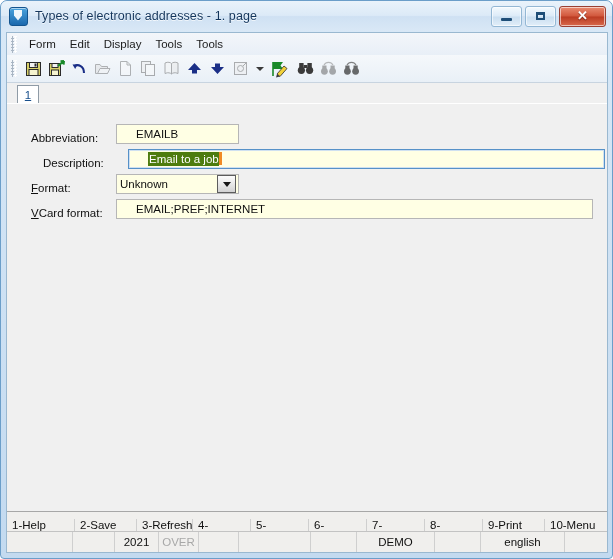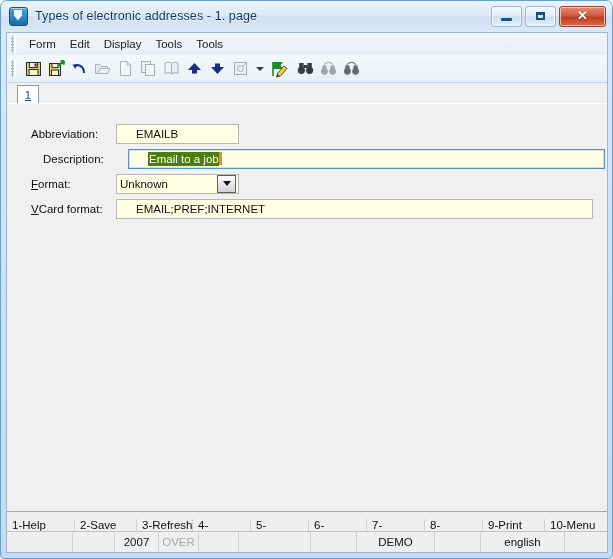--- a/index.html
+++ b/index.html
@@ -218,21 +218,21 @@
     left: 0; top: 20px; right: 0; bottom: 0;
     background: #f0f0f0;
     border-top: 1px solid #ffffff;
   }
 
   .field-row {
     position: absolute;
     left: 0;
     height: 21px;
     display: flex;
-    align-items: center;
+    align-items: flex-end;
   }
   .field-label {
     font-size: 11.5px;
     color: #101010;
     white-space: nowrap;
     text-align: left;
   }
   .field-label u { text-decoration: underline; }
 
   .txtfield {
@@ -541,21 +541,21 @@
       <div class="fkey" style="width:58px">6-</div>
       <div class="fkey" style="width:58px">7-</div>
       <div class="fkey" style="width:58px">8-</div>
       <div class="fkey" style="width:62px">9-Print</div>
       <div class="fkey" style="flex:1 1 auto">10-Menu</div>
     </div>
 
     <div class="statusbar">
       <div class="stat" style="width:66px"></div>
       <div class="stat" style="width:42px"></div>
-      <div class="stat" style="width:44px">2007</div>
+      <div class="stat" style="width:44px">2021</div>
       <div class="stat dim" style="width:40px">OVER</div>
       <div class="stat" style="width:40px"></div>
       <div class="stat" style="width:72px"></div>
       <div class="stat" style="width:46px"></div>
       <div class="stat" style="width:78px">DEMO</div>
       <div class="stat" style="width:46px"></div>
       <div class="stat" style="width:84px">english</div>
       <div class="stat" style="flex:1 1 auto"></div>
     </div>
 

